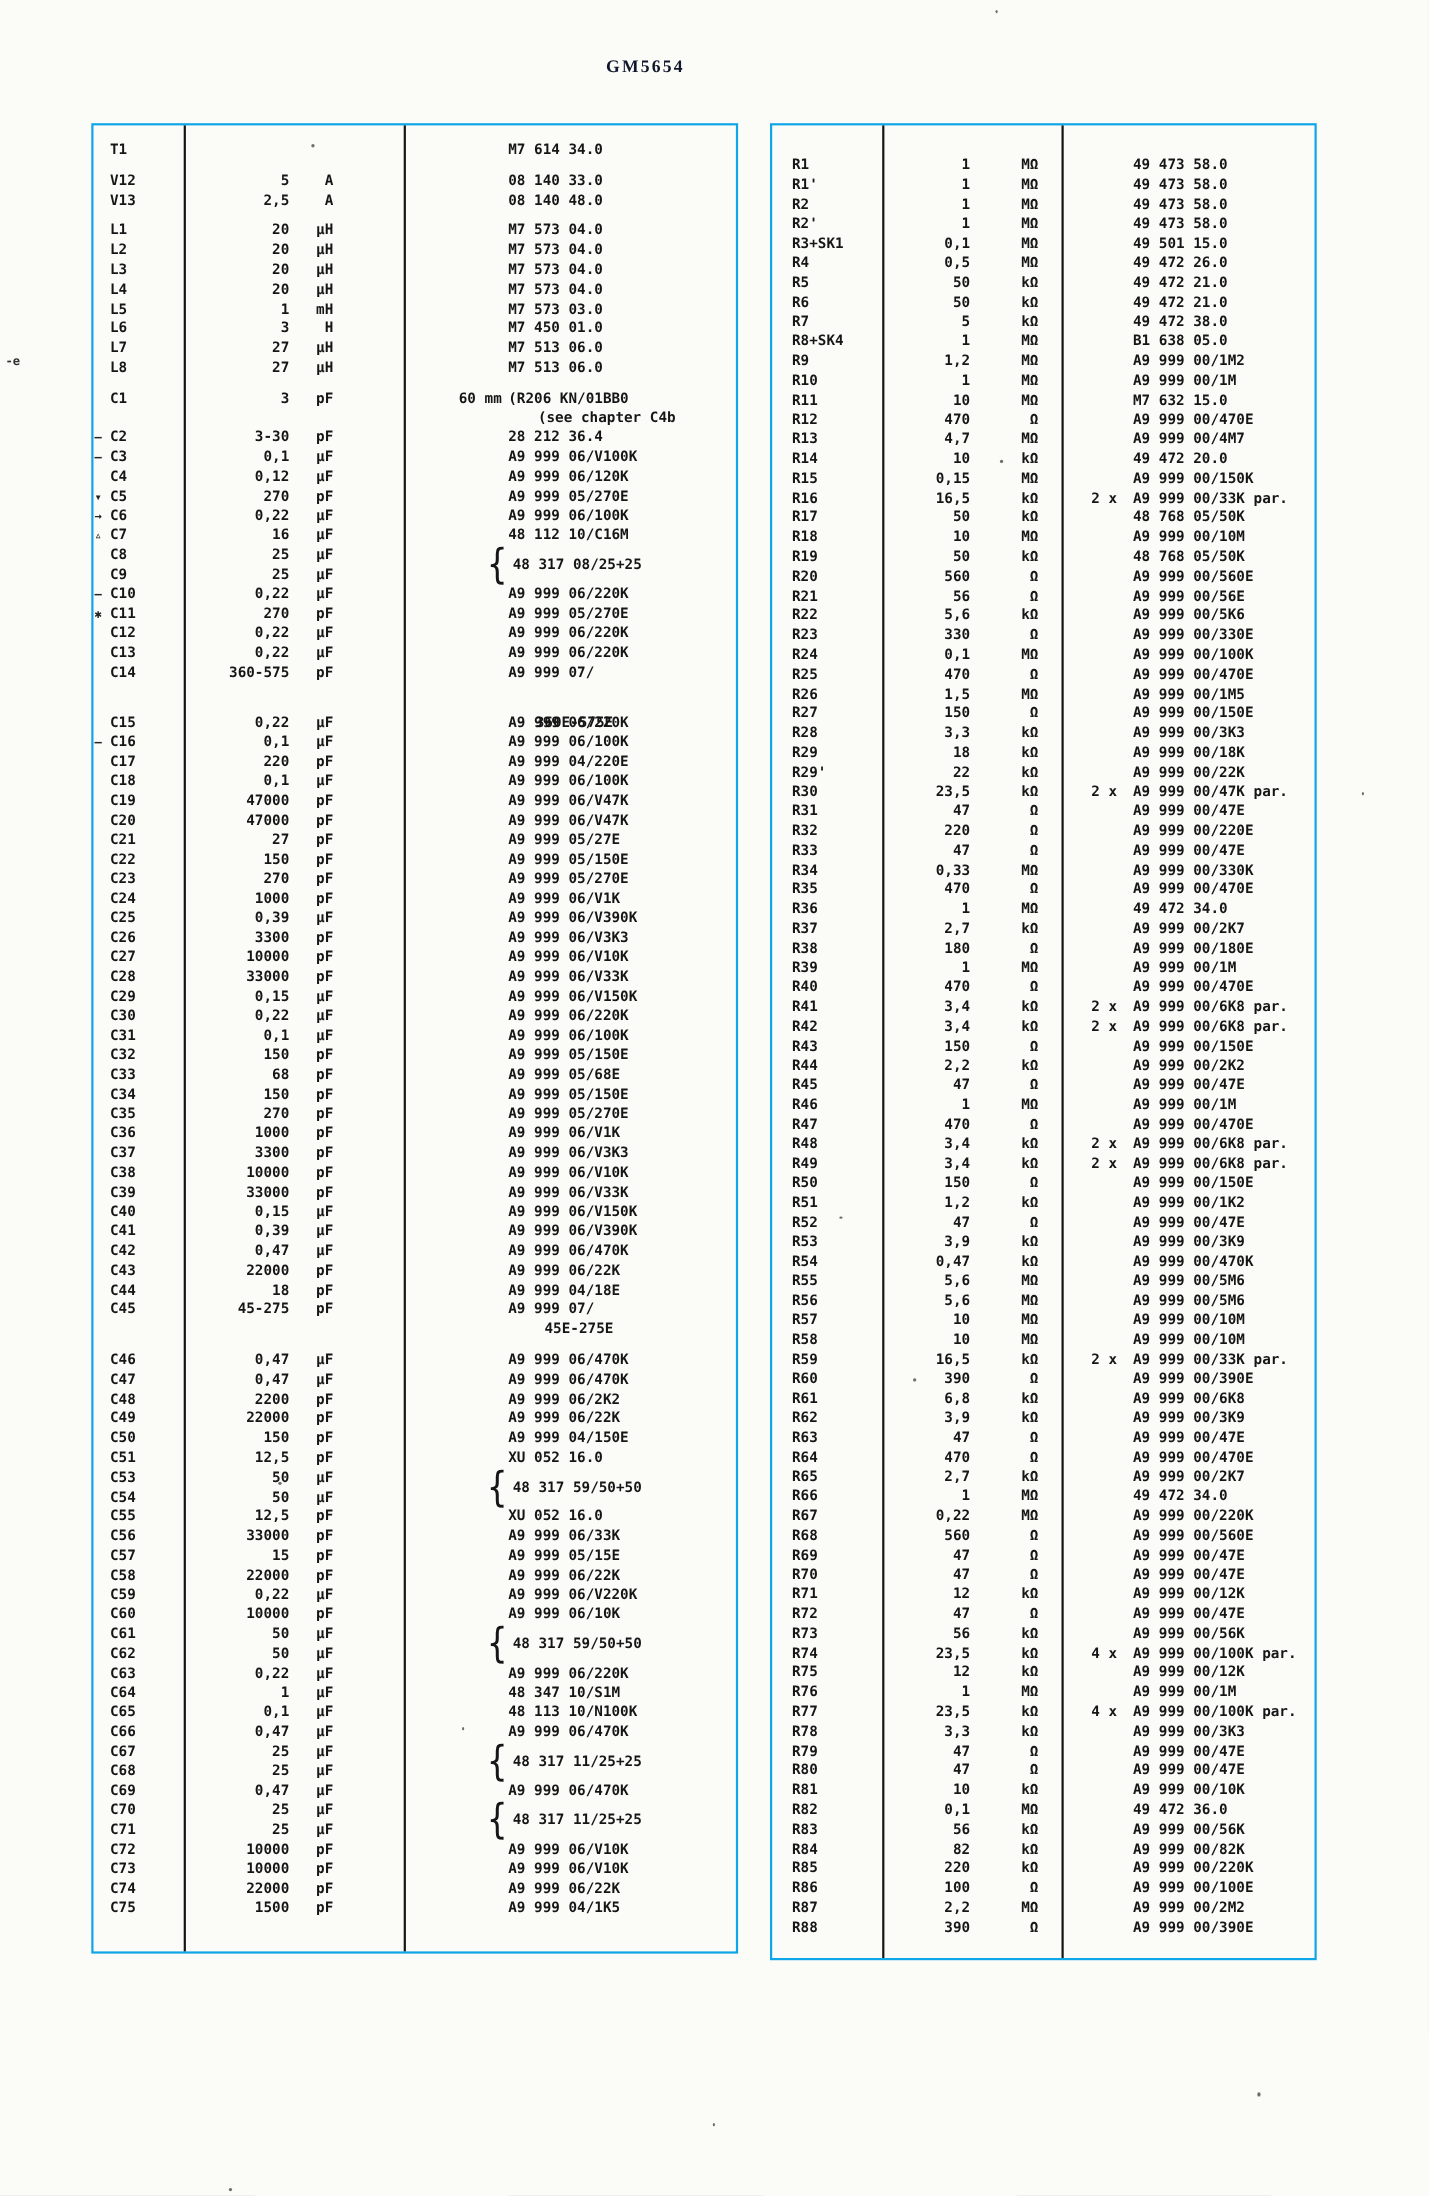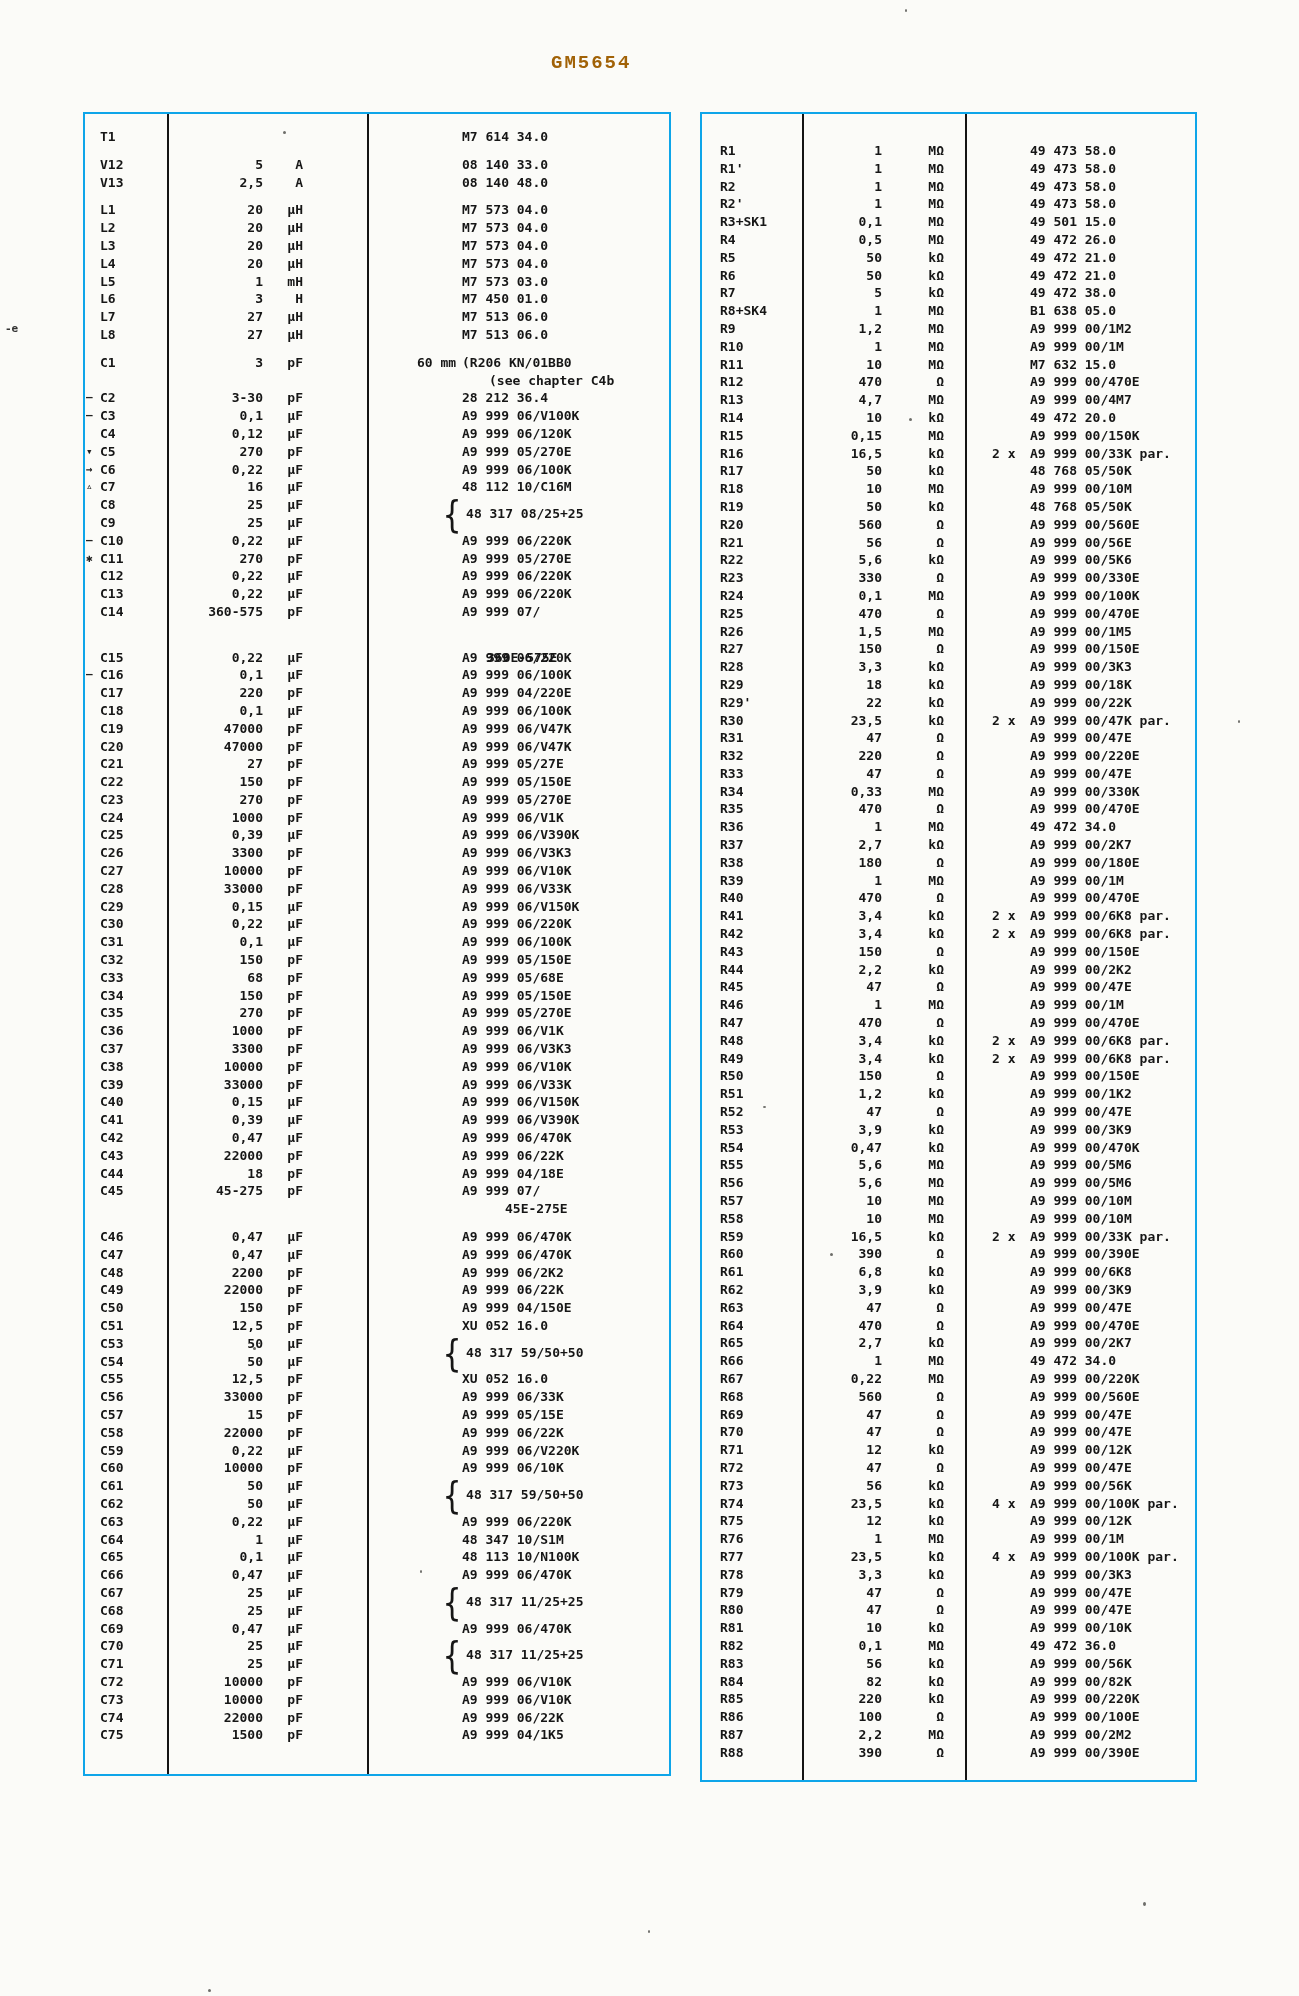--- a/index.html
+++ b/index.html
@@ -1,19 +1,19 @@
 <!DOCTYPE html>
 <html><head>
 <meta charset="utf-8">
 <style>
   html,body{margin:0;padding:0;background:#e8e8e4;}
   #page{position:relative;width:1299px;height:1996px;background:#fbfbf8;overflow:hidden;
         font-family:"DejaVu Sans Mono","Liberation Mono",monospace;color:#161616;}
-  #title{position:absolute;left:551px;top:52px;font-family:Liberation Mono, monospace;
-         font-weight:bold;font-size:19px;letter-spacing:2px;color:#a16207;}
+  #title{position:absolute;left:551px;top:52px;font-family:Liberation Serif, serif;
+         font-weight:bold;font-size:16px;letter-spacing:2px;color:#0f172a;}
   .tbox{position:absolute;top:112px;border:2px solid #0ea5e9;background:transparent;}
   #ltable{left:83px;width:584px;height:1660px;}
   #rtable{left:700px;width:493px;height:1666px;}
   .vline{position:absolute;top:0;bottom:0;width:2px;background:#141414;}
   .rows{position:absolute;left:0;right:0;}
   #ltable .rows{top:14px;}
   #rtable .rows{top:28px;}
   .row{position:relative;height:17.8px;font-size:13px;font-weight:700;line-height:17.8px;white-space:pre;}
   .gap{height:10px;}
   .cell{position:absolute;top:0;}
@@ -100,21 +100,21 @@
         <div class="row"><span class="cell l-ref">C36</span><span class="cell l-num">1000</span><span class="cell l-unit">pF</span><span class="cell l-code">A9 999 06/V1K</span></div>
         <div class="row"><span class="cell l-ref">C37</span><span class="cell l-num">3300</span><span class="cell l-unit">pF</span><span class="cell l-code">A9 999 06/V3K3</span></div>
         <div class="row"><span class="cell l-ref">C38</span><span class="cell l-num">10000</span><span class="cell l-unit">pF</span><span class="cell l-code">A9 999 06/V10K</span></div>
         <div class="row"><span class="cell l-ref">C39</span><span class="cell l-num">33000</span><span class="cell l-unit">pF</span><span class="cell l-code">A9 999 06/V33K</span></div>
         <div class="row"><span class="cell l-ref">C40</span><span class="cell l-num">0,15</span><span class="cell l-unit">μF</span><span class="cell l-code">A9 999 06/V150K</span></div>
         <div class="row"><span class="cell l-ref">C41</span><span class="cell l-num">0,39</span><span class="cell l-unit">μF</span><span class="cell l-code">A9 999 06/V390K</span></div>
         <div class="row"><span class="cell l-ref">C42</span><span class="cell l-num">0,47</span><span class="cell l-unit">μF</span><span class="cell l-code">A9 999 06/470K</span></div>
         <div class="row"><span class="cell l-ref">C43</span><span class="cell l-num">22000</span><span class="cell l-unit">pF</span><span class="cell l-code">A9 999 06/22K</span></div>
         <div class="row"><span class="cell l-ref">C44</span><span class="cell l-num">18</span><span class="cell l-unit">pF</span><span class="cell l-code">A9 999 04/18E</span></div>
         <div class="row"><span class="cell l-ref">C45</span><span class="cell l-num">45-275</span><span class="cell l-unit">pF</span><span class="cell l-code">A9 999 07/</span></div>
-        <div class="row"><span class="cell l-code" style="left: 420px; text-align: right;">45E-275E</span></div>
+        <div class="row"><span class="cell l-code" style="left: 410px; text-align: right;">45E-275E</span></div>
         <div class="gap"></div>
         <div class="row"><span class="cell l-ref">C46</span><span class="cell l-num">0,47</span><span class="cell l-unit">μF</span><span class="cell l-code">A9 999 06/470K</span></div>
         <div class="row"><span class="cell l-ref">C47</span><span class="cell l-num">0,47</span><span class="cell l-unit">μF</span><span class="cell l-code">A9 999 06/470K</span></div>
         <div class="row"><span class="cell l-ref">C48</span><span class="cell l-num">2200</span><span class="cell l-unit">pF</span><span class="cell l-code">A9 999 06/2K2</span></div>
         <div class="row"><span class="cell l-ref">C49</span><span class="cell l-num">22000</span><span class="cell l-unit">pF</span><span class="cell l-code">A9 999 06/22K</span></div>
         <div class="row"><span class="cell l-ref">C50</span><span class="cell l-num">150</span><span class="cell l-unit">pF</span><span class="cell l-code">A9 999 04/150E</span></div>
         <div class="row"><span class="cell l-ref">C51</span><span class="cell l-num">12,5</span><span class="cell l-unit">pF</span><span class="cell l-code">XU 052 16.0</span></div>
         <div class="row"><span class="cell l-ref">C53</span><span class="cell l-num">50</span><span class="cell l-unit">μF</span><span class="cell l-brace"><span class="brace-glyph">{</span><span>48 317 59/50+50</span></span></div>
         <div class="row"><span class="cell l-ref">C54</span><span class="cell l-num">50</span><span class="cell l-unit">μF</span></div>
         <div class="row"><span class="cell l-ref">C55</span><span class="cell l-num">12,5</span><span class="cell l-unit">pF</span><span class="cell l-code">XU 052 16.0</span></div>

